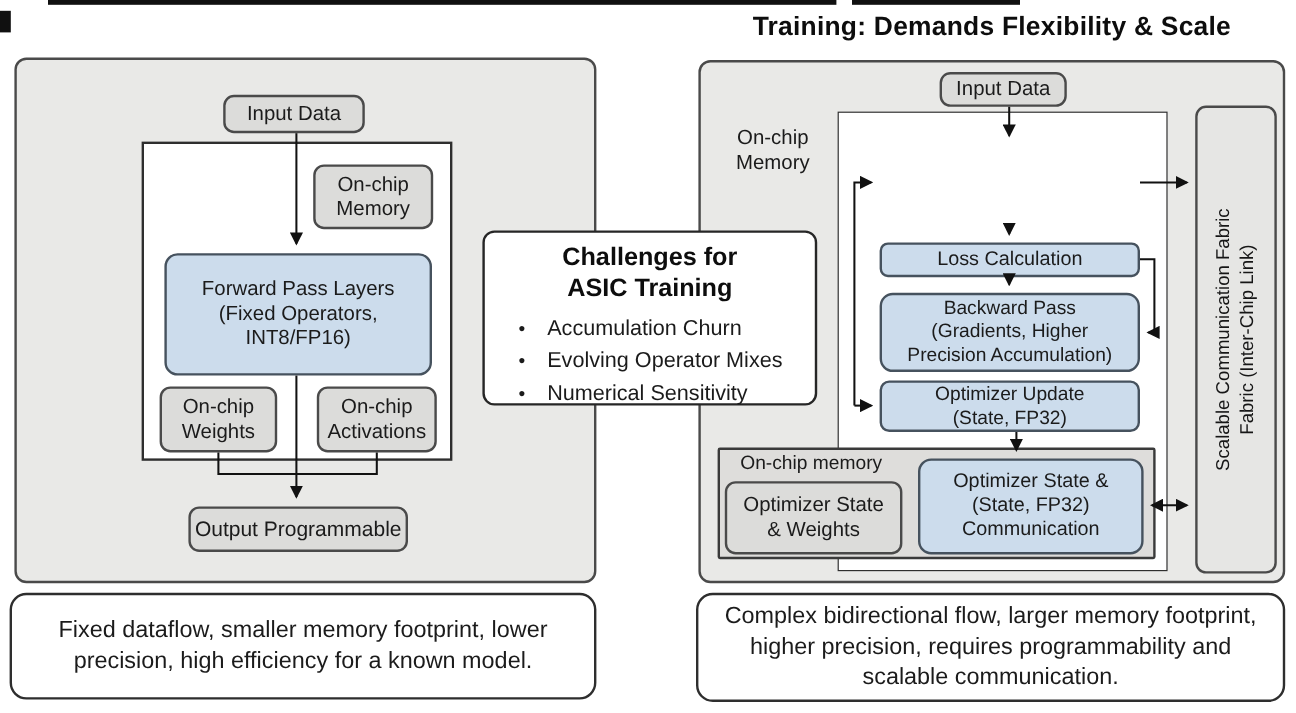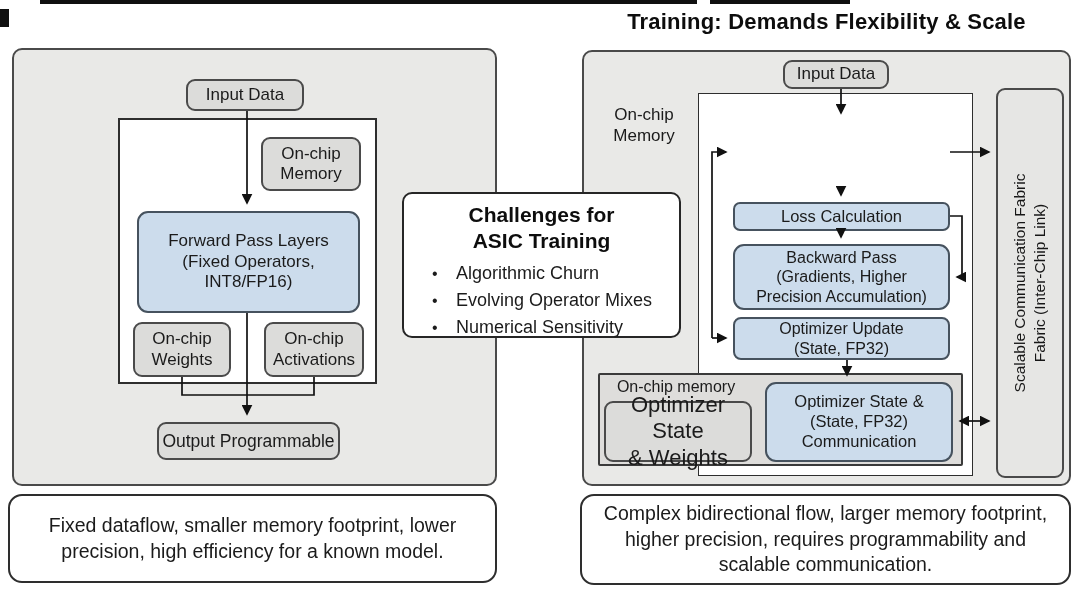--- a/index.html
+++ b/index.html
@@ -108,35 +108,35 @@
   <div class="abs node blue" style="left:733px;top:244px;width:217px;height:66px;font-size:16px;">Backward Pass
 (Gradients, Higher
 Precision Accumulation)</div>
 
   <div class="abs node blue" style="left:733px;top:317px;width:217px;height:43px;font-size:16px;border-radius:8px;">Optimizer Update
 (State, FP32)</div>
 
   <div class="abs memregion" style="left:598px;top:373px;width:365px;height:93px;"></div>
   <div class="abs label" style="left:606px;top:377px;width:140px;font-size:16px;">On-chip memory</div>
 
-  <div class="abs node gray" style="left:604px;top:401px;width:148px;height:61px;font-size:22px;">Optimizer State
+  <div class="abs node gray" style="left:604px;top:401px;width:148px;height:61px;font-size:17px;">Optimizer State
 &amp; Weights</div>
 
   <div class="abs node blue" style="left:765px;top:382px;width:188px;height:80px;font-size:16.5px;">Optimizer State &amp;
 (State, FP32)
 Communication</div>
 
   <div class="abs notebox" style="left:580px;top:494px;width:491px;height:91px;">Complex bidirectional flow, larger memory footprint, higher precision, requires programmability and scalable communication.</div>
 
   <div class="abs challenges" style="left:402px;top:192px;width:279px;height:146px;">
     <div class="ctitle">Challenges for
 ASIC Training</div>
     <div class="bullet-row">
       <span class="bullet-dot">•</span>
-      <span>Algorithmic Churn</span>
+      <span>Accumulation Churn</span>
     </div>
     <div class="bullet-row">
       <span class="bullet-dot">•</span>
       <span>Evolving Operator Mixes</span>
     </div>
     <div class="bullet-row">
       <span class="bullet-dot">•</span>
       <span>Numerical Sensitivity</span>
     </div>
   </div>

